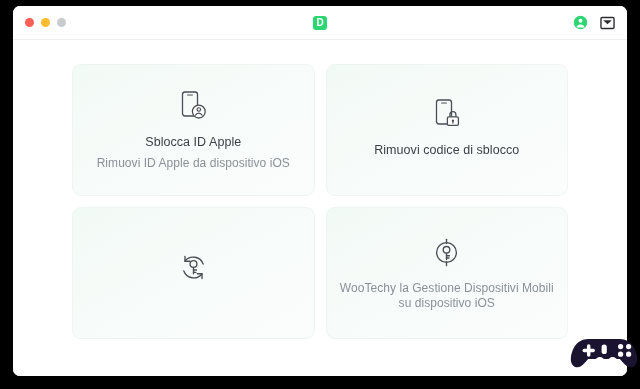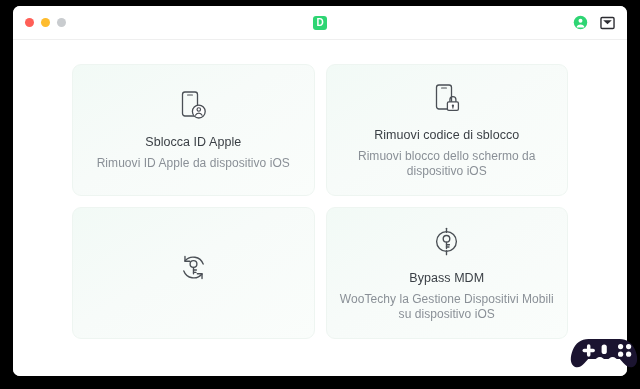--- a/index.html
+++ b/index.html
@@ -251,21 +251,20 @@
             <svg width="30" height="32" viewBox="0 0 30 32">
               <rect x="4.5" y="2" width="15" height="24" rx="2.4" fill="none" stroke="#4a4f55" stroke-width="1.3"></rect>
               <line x1="9.6" y1="5" x2="14.4" y2="5" stroke="#4a4f55" stroke-width="1.2" stroke-linecap="round"></line>
               <rect x="15.4" y="18.8" width="11" height="8.6" rx="1.4" fill="#ffffff" stroke="#4a4f55" stroke-width="1.3"></rect>
               <path d="M17.9 18.8v-2.1a3 3 0 0 1 6 0v2.1" fill="none" stroke="#4a4f55" stroke-width="1.3"></path>
               <circle cx="20.9" cy="22.6" r="1.15" fill="#4a4f55"></circle>
               <line x1="20.9" y1="23.3" x2="20.9" y2="25.1" stroke="#4a4f55" stroke-width="1.2" stroke-linecap="round"></line>
             </svg>
           </div>
           <div class="card-title">Rimuovi codice di sblocco</div>
-          <div class="card-desc">Rimuovi blocco dello schermo da dispositivo iOS</div>
         </div>
 
         <div class="card">
           <div class="card-icon">
             <svg width="31" height="31" viewBox="0 0 32 32">
               <path d="M26 12.5A11 11 0 0 0 7.2 9.3" fill="none" stroke="#4a4f55" stroke-width="1.4" stroke-linecap="round"></path>
               <path d="M6 19.5A11 11 0 0 0 24.8 22.7" fill="none" stroke="#4a4f55" stroke-width="1.4" stroke-linecap="round"></path>
               <path d="M7.2 4.6v4.9h4.9" fill="none" stroke="#4a4f55" stroke-width="1.4" stroke-linecap="round" stroke-linejoin="round"></path>
               <path d="M24.8 27.4v-4.9h-4.9" fill="none" stroke="#4a4f55" stroke-width="1.4" stroke-linecap="round" stroke-linejoin="round"></path>
               <circle cx="16" cy="12.4" r="3.5" fill="none" stroke="#4a4f55" stroke-width="1.4"></circle>
@@ -281,21 +280,20 @@
             <svg width="31" height="31" viewBox="0 0 32 32">
               <circle cx="16" cy="16" r="10.2" fill="none" stroke="#4a4f55" stroke-width="1.4"></circle>
               <line x1="16" y1="2.4" x2="16" y2="6.6" stroke="#4a4f55" stroke-width="1.4" stroke-linecap="round"></line>
               <line x1="16" y1="25.4" x2="16" y2="29.6" stroke="#4a4f55" stroke-width="1.4" stroke-linecap="round"></line>
               <circle cx="16" cy="13.2" r="3.4" fill="none" stroke="#4a4f55" stroke-width="1.4"></circle>
               <line x1="16" y1="16.6" x2="16" y2="23.2" stroke="#4a4f55" stroke-width="1.4" stroke-linecap="round"></line>
               <line x1="16" y1="19.3" x2="19" y2="19.3" stroke="#4a4f55" stroke-width="1.4" stroke-linecap="round"></line>
               <line x1="16" y1="21.7" x2="18.6" y2="21.7" stroke="#4a4f55" stroke-width="1.4" stroke-linecap="round"></line>
             </svg>
           </div>
-          <div class="card-title">Bypass MDM</div>
           <div class="card-desc">WooTechy la Gestione Dispositivi Mobili su dispositivo iOS</div>
         </div>
 
       </div>
     </div>
   </div>
 
   <div class="gamepad-badge">
     <svg width="72" height="56" viewBox="0 0 72 56">
       <g fill="#1b1430">

